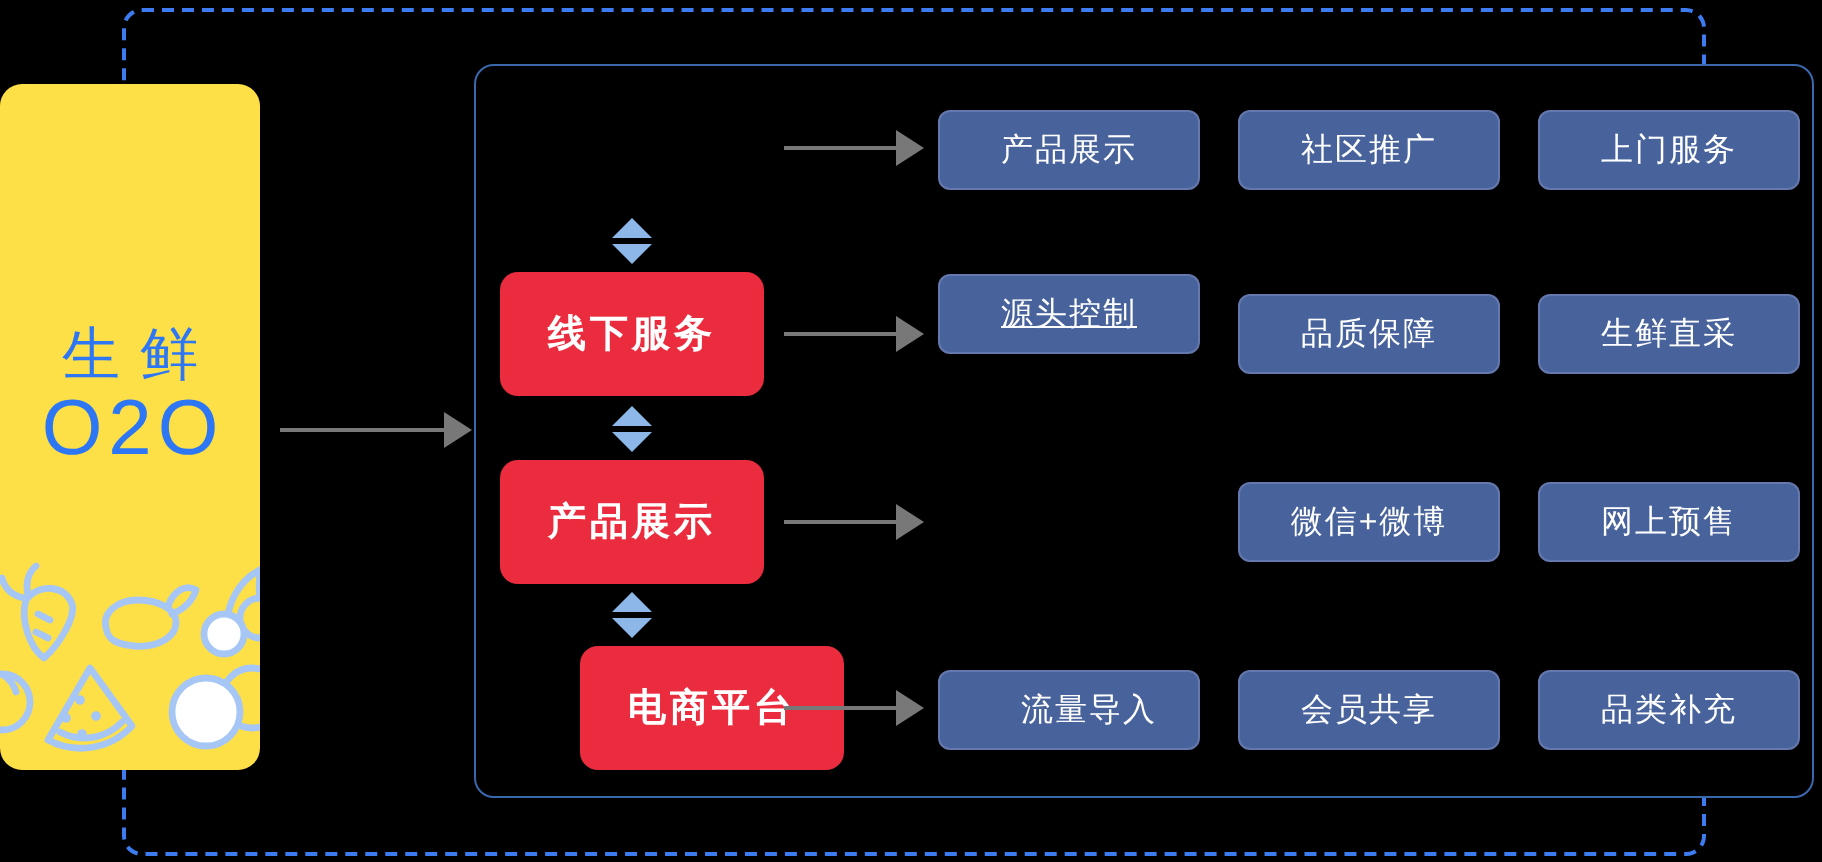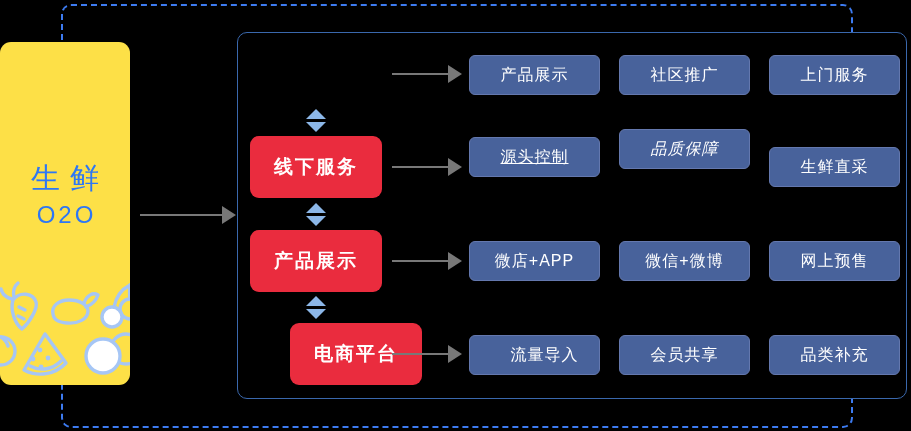--- a/index.html
+++ b/index.html
@@ -39,21 +39,21 @@
     border-bottom:10px solid #8CB7E8;}
   .dblarrow .tri-down{position:absolute;top:13px;left:0;width:0;height:0;
     border-left:10px solid transparent;border-right:10px solid transparent;
     border-top:10px solid #8CB7E8;}
 
   
   .card{position:absolute;left:0;top:42px;width:130px;height:343px;background:#fde047;
     border-radius:11px;overflow:hidden;z-index:4;}
   .brand{position:absolute;top:118px;left:0;right:0;text-align:center;color:#2D77F5;}
   .brand-line1{font-size:29px;font-weight:500;letter-spacing:10px;padding-left:10px;line-height:36px;}
-  .brand-line2{font-size:24px;font-weight:500;letter-spacing:3px;padding-left:3px;line-height:38px;}
+  .brand-line2{font-size:39px;font-weight:500;letter-spacing:3px;padding-left:3px;line-height:38px;}
   .produce{position:absolute;left:0;bottom:0;width:130px;height:105px;}
   .produce path,.produce circle{fill:none;stroke:#A6C6F5;stroke-width:3.4;
     stroke-linecap:round;stroke-linejoin:round;}
   .produce .fillw{fill:#FFFFFF;}
   .produce .seed{fill:#A6C6F5;stroke:none;}
 </style>
 </head>
 <body>
 
 <div class="stage">
@@ -120,34 +120,33 @@
     <span class="tri-up"></span>
     <span class="tri-down"></span>
   </div>
 
   <div class="red-box" style="top:136px;">线下服务</div>
   <div class="harrow" style="left:392px;top:157px;width:70px;">
     <span class="shaft"></span>
     <span class="head"></span>
   </div>
   <div class="blue-box" style="left:469px;top:137px;text-decoration:underline;">源头控制</div>
-  <div class="blue-box" style="left:619px;top:129px;font-style:italic;">品质保障</div>
+  <div class="blue-box" style="left:619px;top:147px;">品质保障</div>
   <div class="blue-box" style="left:769px;top:147px;">生鲜直采</div>
 
   <div class="dblarrow" style="left:306px;top:203px;">
     <span class="tri-up"></span>
     <span class="tri-down"></span>
   </div>
 
   <div class="red-box" style="top:230px;">产品展示</div>
   <div class="harrow" style="left:392px;top:251px;width:70px;">
     <span class="shaft"></span>
     <span class="head"></span>
   </div>
-  <div class="blue-box" style="left:469px;top:241px;">微店+APP</div>
   <div class="blue-box" style="left:619px;top:241px;">微信+微博</div>
   <div class="blue-box" style="left:769px;top:241px;">网上预售</div>
 
   <div class="dblarrow" style="left:306px;top:296px;">
     <span class="tri-up"></span>
     <span class="tri-down"></span>
   </div>
 
   <div class="red-box" style="top:323px;margin-left:40px;">电商平台</div>
   <div class="harrow" style="left:392px;top:344px;width:70px;">

